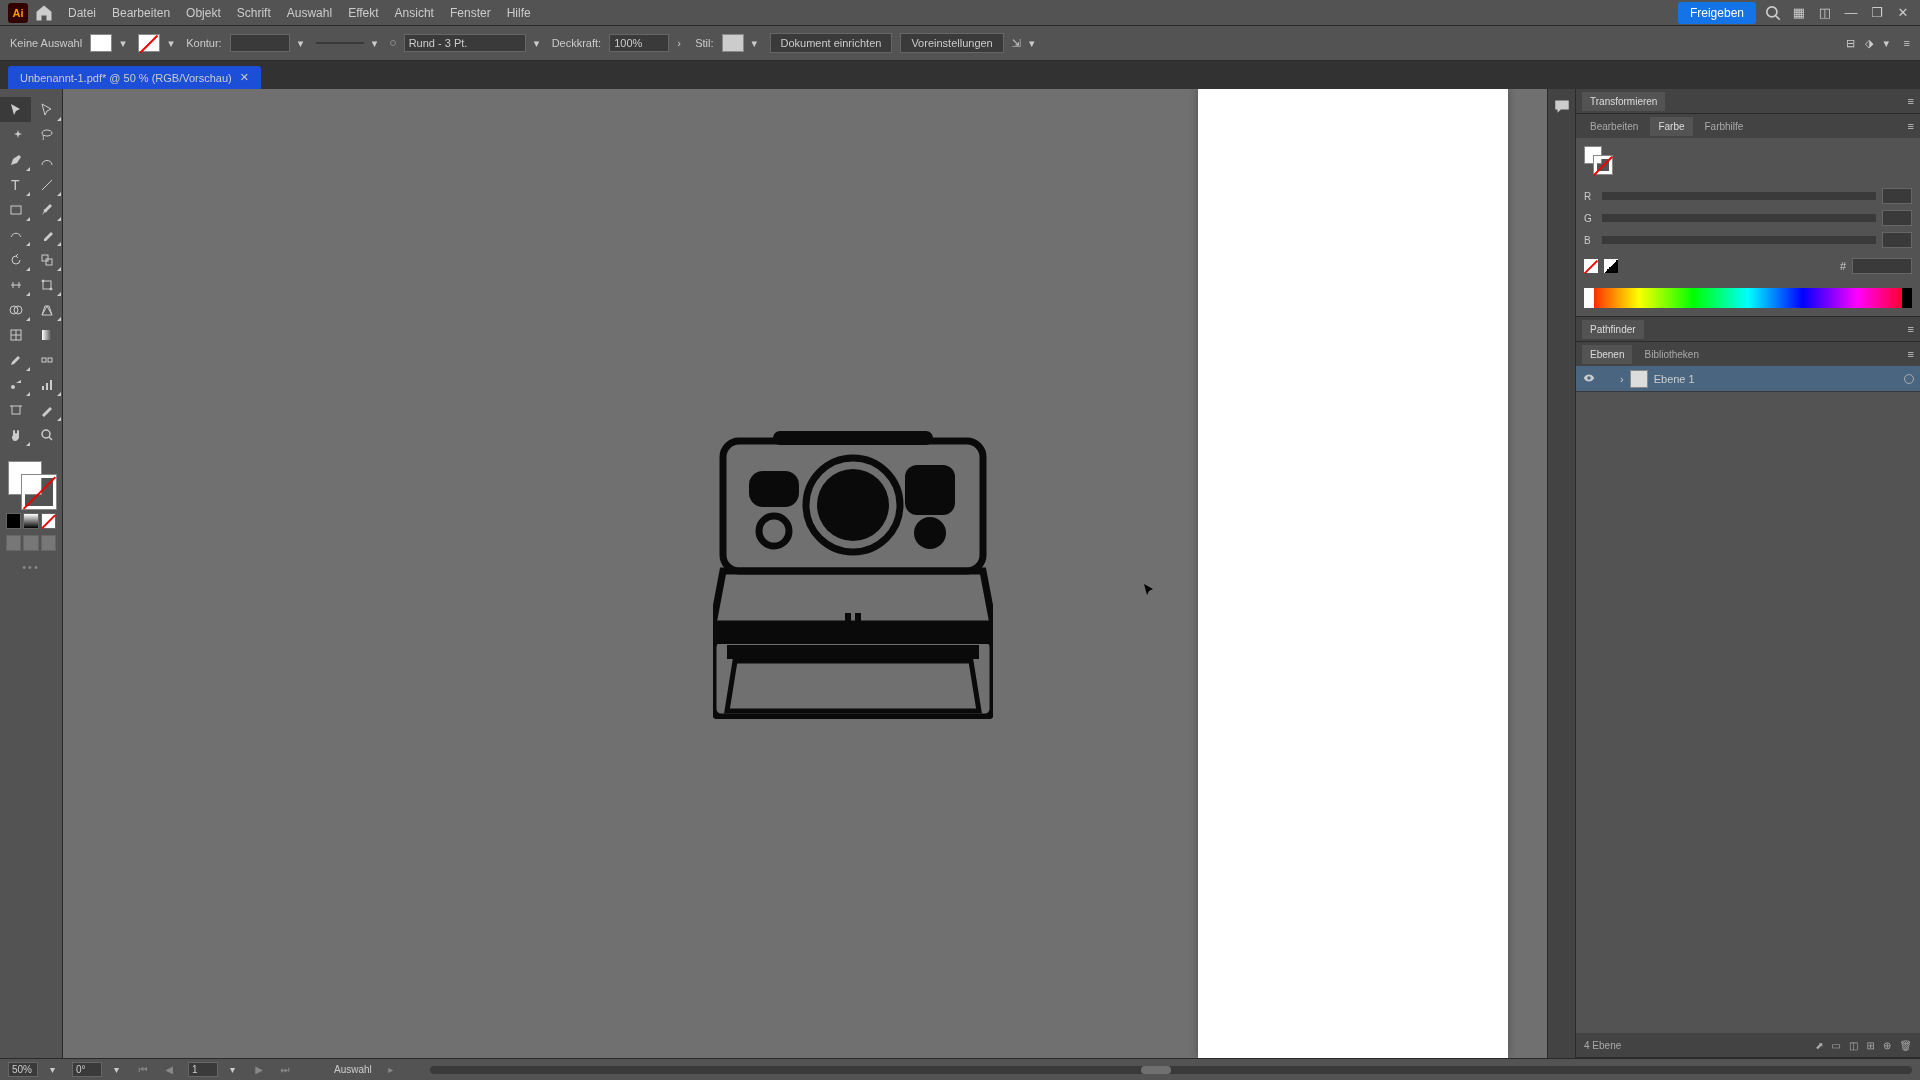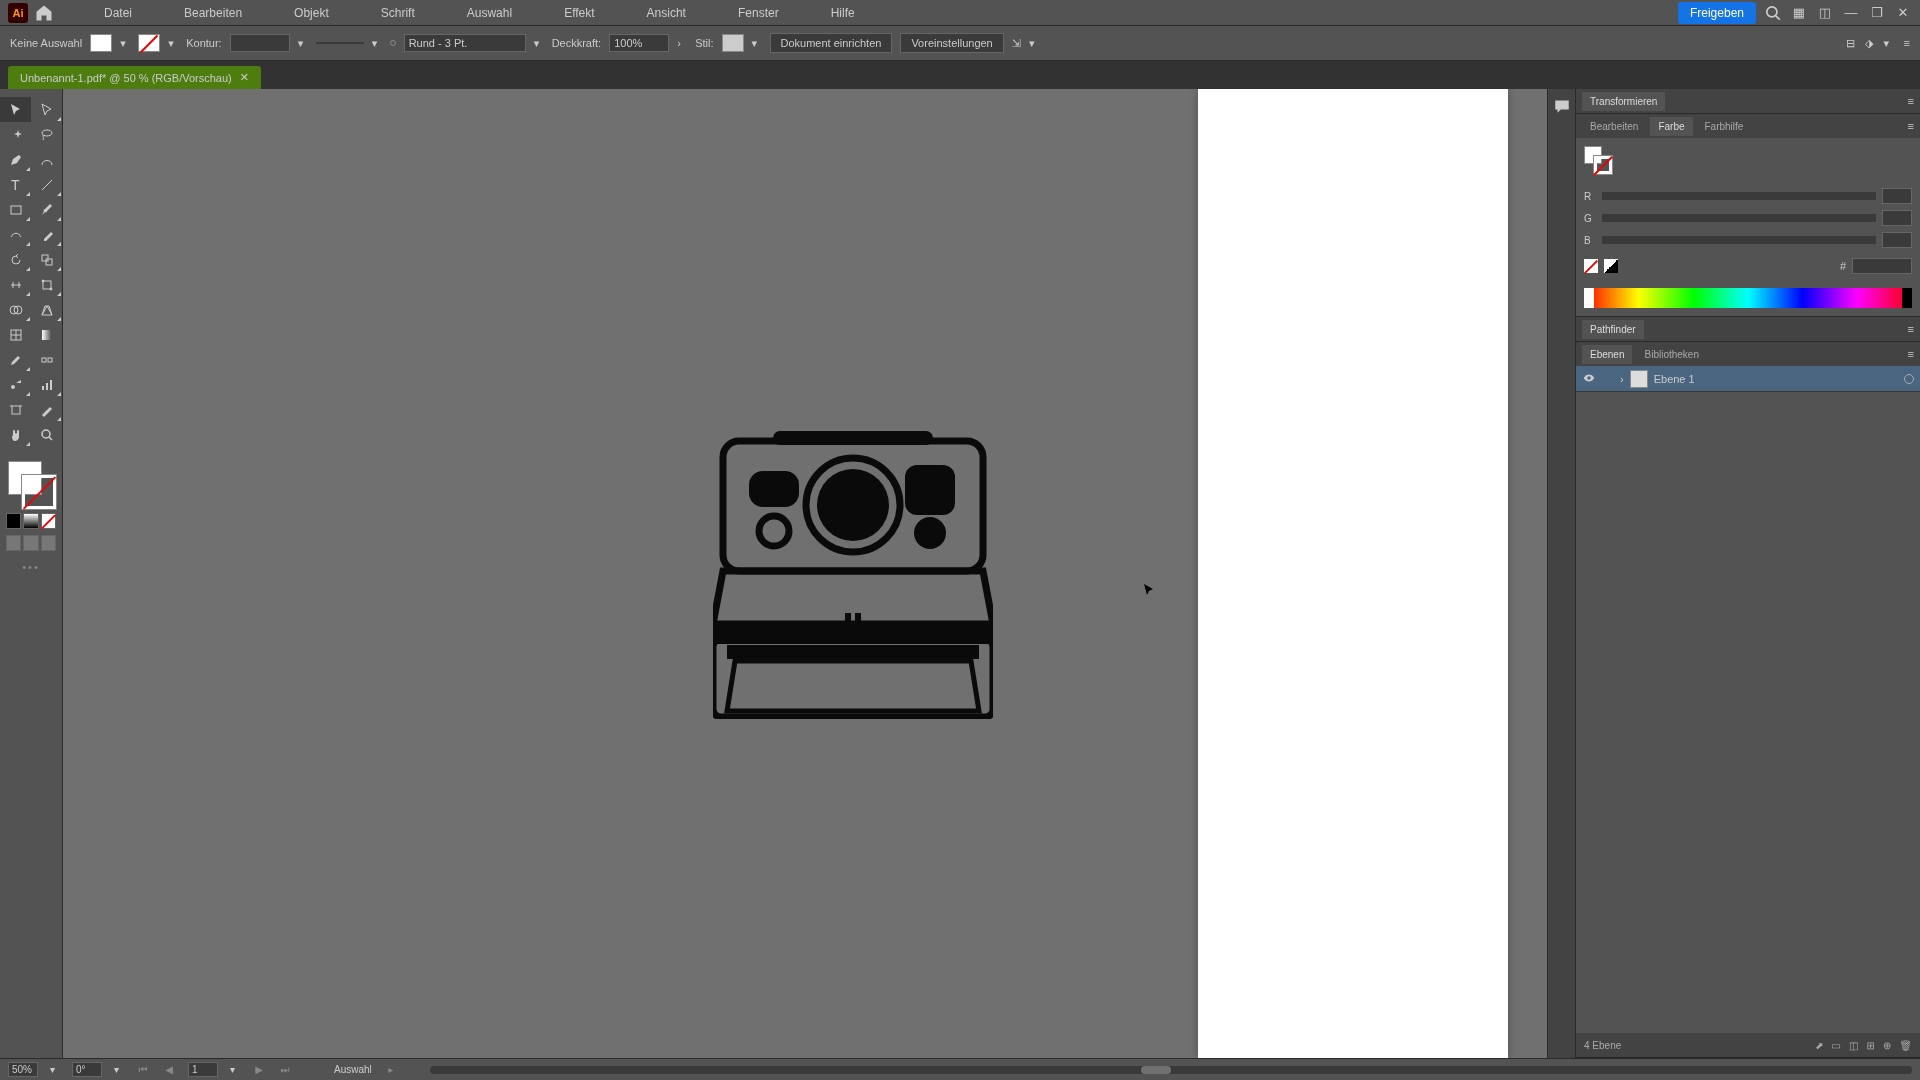--- a/index.html
+++ b/index.html
@@ -1,40 +1,40 @@
 <!DOCTYPE html>
 <html><head>
   <meta charset="utf-8">
   <style>
     * { margin: 0; padding: 0; box-sizing: border-box; font-family: 'Segoe UI', Tahoma, sans-serif; }
     body { background: #323232; color: #ccc; font-size: 11px; overflow: hidden; width: 1920px; height: 1080px; user-select: none; }
     
     .menubar { height: 26px; background: #535353; display: flex; align-items: center; padding: 0 8px; border-bottom: 1px solid #2a2a2a; }
     .app-icon { width: 20px; height: 20px; background: #330000; border-radius: 3px; display: flex; align-items: center; justify-content: center; color: #ff9a00; font-weight: bold; font-size: 11px; }
     .home-icon { width: 20px; height: 20px; display: flex; align-items: center; justify-content: center; margin: 0 6px; cursor: pointer; }
-    .menu-item { padding: 4px 8px; cursor: pointer; font-size: 12px; margin-left: 36px; }
+    .menu-item { padding: 4px 8px; cursor: pointer; font-size: 12px; }
     .menubar-right { margin-left: auto; display: flex; align-items: center; gap: 8px; }
     .share-btn { background: #1473e6; color: #fff; padding: 4px 12px; border-radius: 3px; cursor: pointer; font-size: 12px; }
     .win-ctrl { width: 18px; height: 18px; display: flex; align-items: center; justify-content: center; cursor: pointer; font-size: 13px; }
     
     .controlbar { height: 35px; background: #535353; display: flex; align-items: center; padding: 0 10px; gap: 8px; border-bottom: 1px solid #2a2a2a; font-size: 11px; }
     .ctrl-label { color: #ccc; }
     .fill-swatch { width: 22px; height: 18px; background: #fff; border: 1px solid #888; cursor: pointer; }
     .stroke-swatch { width: 22px; height: 18px; background: #fff; border: 1px solid #888; position: relative; cursor: pointer; }
     .stroke-swatch::after { content: ''; position: absolute; width: 120%; height: 2px; background: #e00; top: 50%; left: -10%; transform: rotate(-45deg); }
     .dropdown-arrow { width: 10px; cursor: pointer; }
     .ctrl-input { background: #3a3a3a; border: 1px solid #666; color: #ccc; width: 60px; padding: 2px 4px; font-size: 11px; }
     .ctrl-input-wide { width: 122px; }
     .ctrl-btn { background: #3a3a3a; border: 1px solid #666; padding: 3px 10px; cursor: pointer; font-size: 11px; color: #ccc; }
     .ctrl-dash { width: 48px; height: 2px; background: #3a3a3a; }
     .ctrl-dot { width: 6px; height: 6px; border: 1px solid #888; border-radius: 50%; }
     .ctrl-spacer { margin-left: auto; display: flex; gap: 10px; }
     
     .tabbar { height: 28px; background: #323232; display: flex; align-items: flex-end; padding: 0 8px; }
-    .doc-tab { background: #4d7c0f; padding: 5px 12px; font-size: 11px; border-radius: 3px 3px 0 0; display: flex; align-items: center; gap: 8px; }
+    .doc-tab { background: #1d4ed8; padding: 5px 12px; font-size: 11px; border-radius: 3px 3px 0 0; display: flex; align-items: center; gap: 8px; }
     .tab-close { cursor: pointer; }
     
     .workspace { display: flex; height: calc(100% - 26px - 35px - 28px - 22px); }
     
     .toolbar { width: 63px; background: #535353; display: flex; flex-direction: column; padding-top: 8px; border-right: 1px solid #2a2a2a; }
     .tool-row { display: flex; height: 25px; }
     .tool { width: 31px; height: 25px; display: flex; align-items: center; justify-content: center; cursor: pointer; position: relative; }
     .tool.active { background: #3a3a3a; }
     .tool-tri { position: absolute; bottom: 1px; right: 1px; width: 0; height: 0; border-style: solid; border-width: 0 0 4px 4px; border-color: transparent transparent #ccc transparent; }
     .tool svg { width: 16px; height: 16px; }

